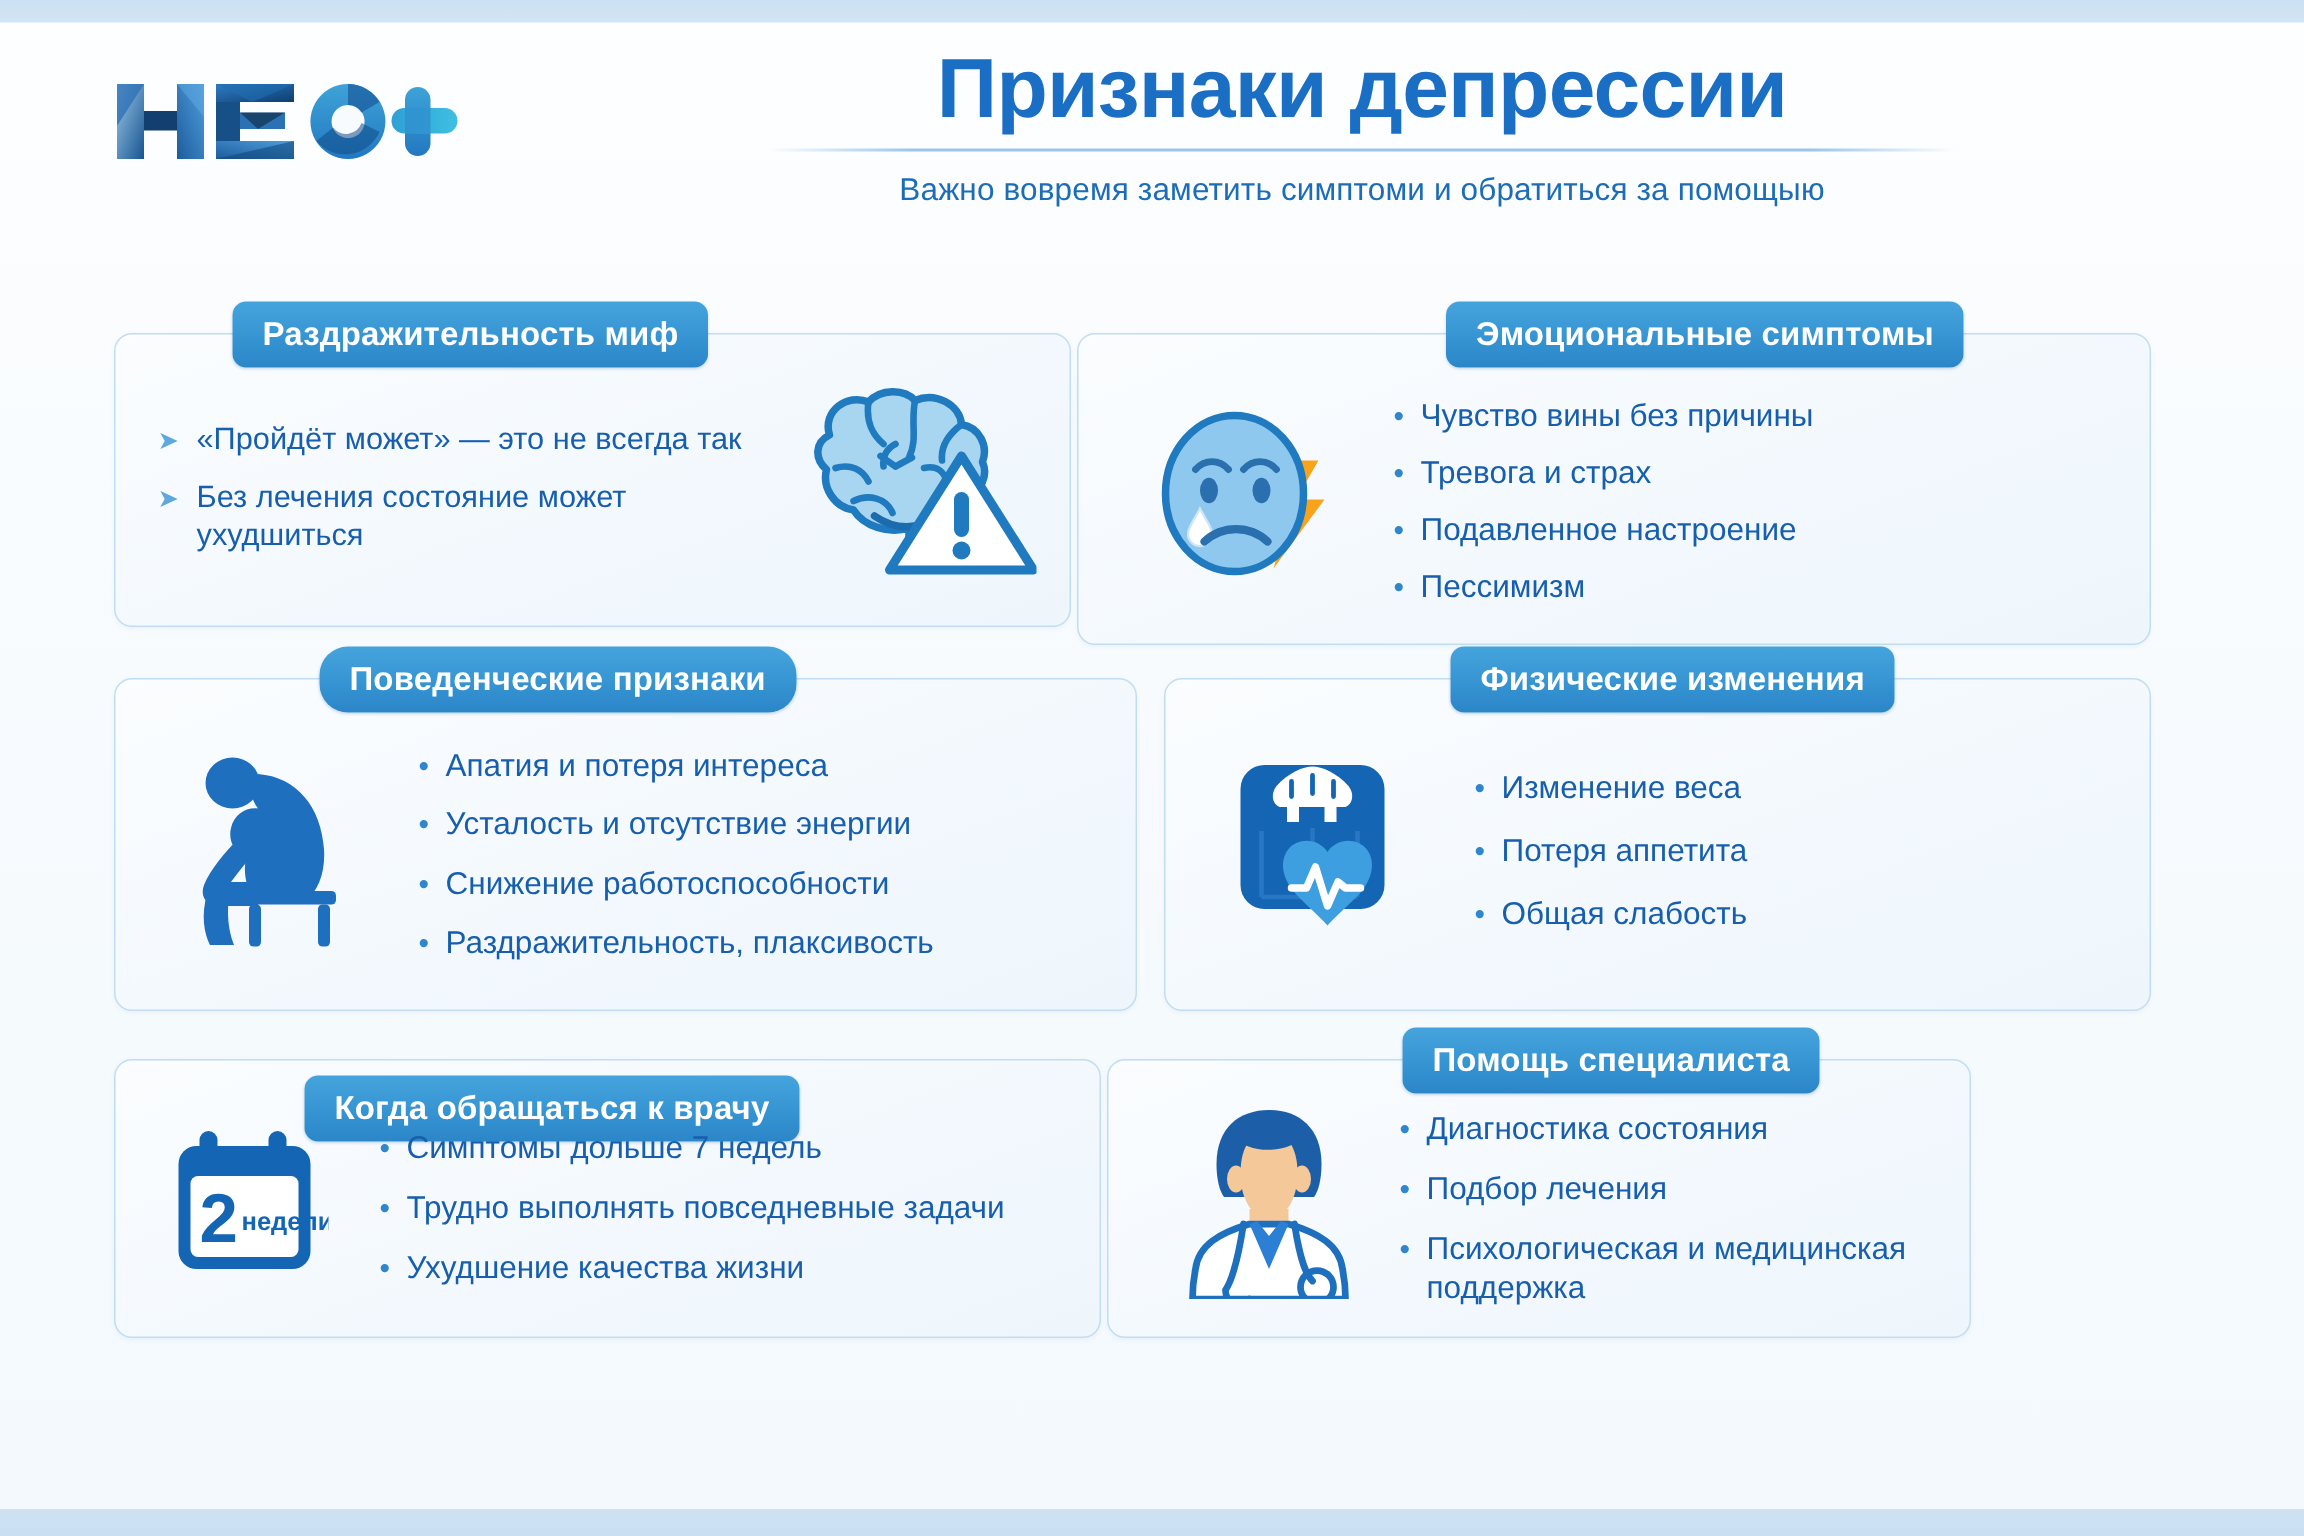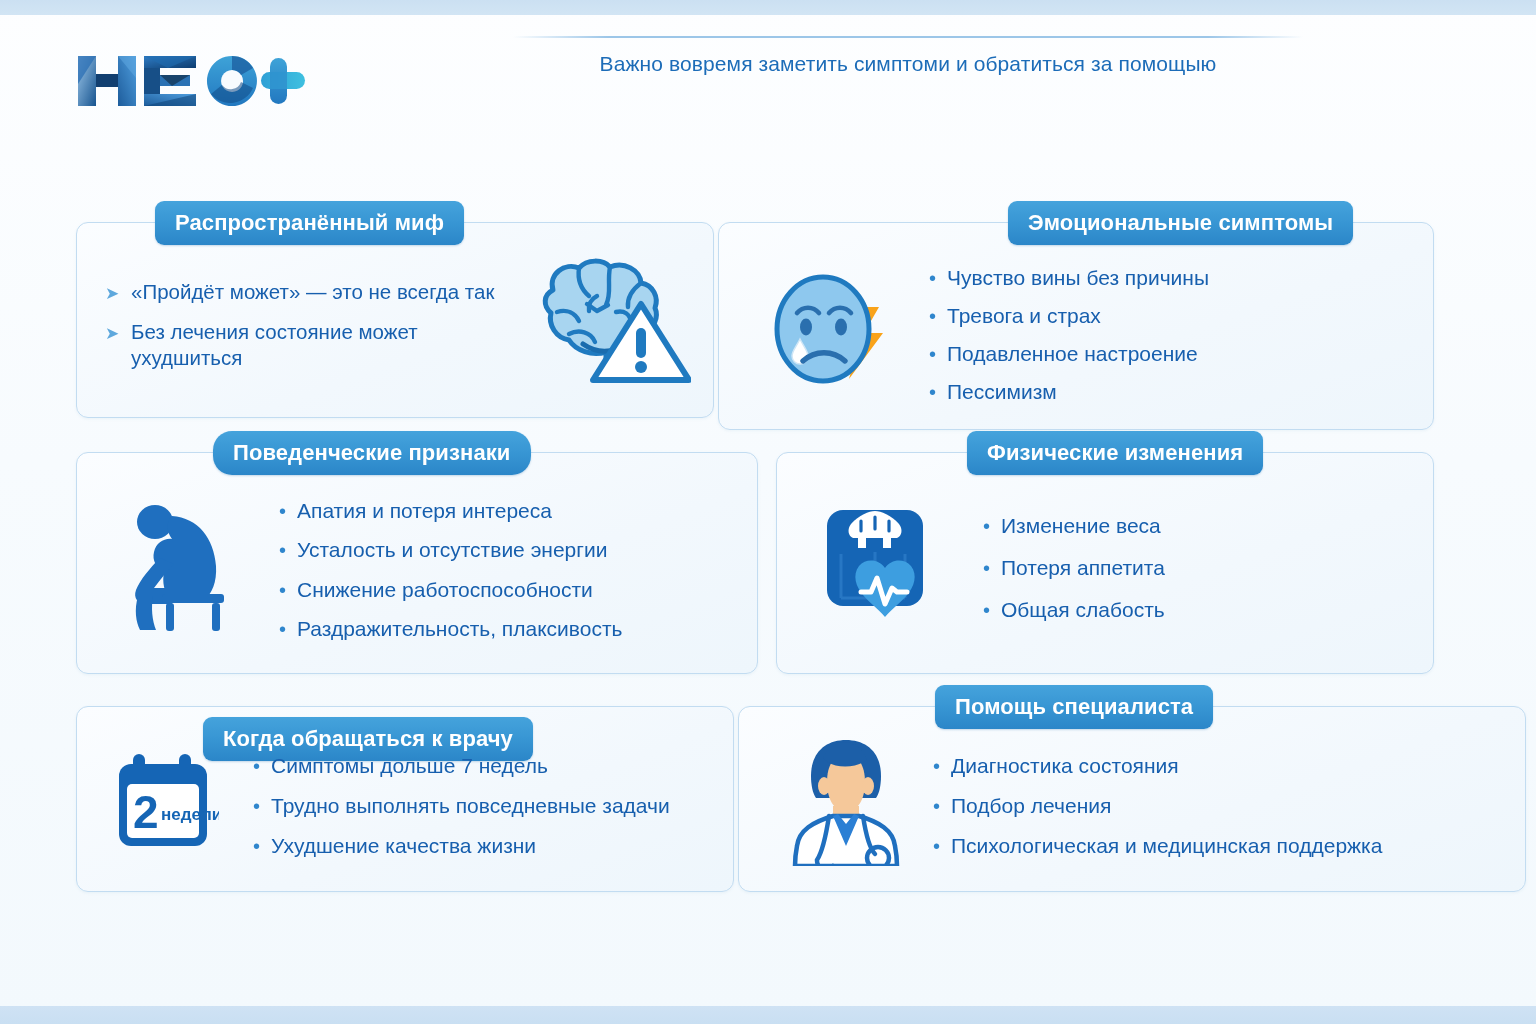--- a/index.html
+++ b/index.html
@@ -135,21 +135,21 @@
   .bullet-text { flex: 1 1 auto; }
 
   
   #card-myth       { left: 76px;  top: 222px; width: 638px;  height: 196px; }
   #card-myth .card-badge { left: 78px; }
   #card-myth .card-body  { padding: 18px 16px 14px 28px; }
   #card-myth .bullets    { padding-top: 6px; }
   #card-myth .bullet-row { margin: 13px 0; font-size: 20.5px; }
 
   #card-emotional  { left: 718px; top: 222px; width: 716px;  height: 208px; }
-  #card-emotional .card-badge { left: 245px; margin-left: 44px; }
+  #card-emotional .card-badge { left: 245px; }
   #card-emotional .card-body  { padding: 22px 18px 14px 50px; }
   #card-emotional .bullets    { padding-left: 34px; padding-top: 10px; }
   #card-emotional .bullet-row { margin: 12px 0; }
 
   #card-behavior   { left: 76px;  top: 452px; width: 682px;  height: 222px; }
   #card-behavior .card-badge { left: 136px; border-radius: 19px; }
   #card-behavior .card-body  { padding: 20px 16px 14px 48px; }
   #card-behavior .bullets    { padding-left: 36px; padding-top: 8px; }
   #card-behavior .bullet-row { margin: 13px 0; }
 
@@ -158,21 +158,21 @@
   #card-physical .card-body  { padding: 20px 16px 14px 42px; }
   #card-physical .bullets    { padding-left: 34px; padding-top: 4px; }
   #card-physical .bullet-row { margin: 16px 0; }
 
   #card-when       { left: 76px;  top: 706px; width: 658px;  height: 186px; }
   #card-when .card-badge { left: 126px; margin-top: 32px; }
   #card-when .card-body  { padding: 18px 16px 14px 30px; }
   #card-when .bullets    { padding-left: 30px; padding-top: 10px; }
   #card-when .bullet-row { margin: 14px 0; }
 
-  #card-specialist { left: 738px; top: 706px; width: 788px;  height: 186px; }
+  #card-specialist { left: 738px; top: 706px; width: 576px;  height: 186px; }
   #card-specialist .card-badge { left: 196px; }
   #card-specialist .card-body  { padding: 18px 14px 14px 42px; }
   #card-specialist .bullets    { padding-left: 22px; padding-top: 10px; }
   #card-specialist .bullet-row { margin: 14px 0; }
 
   svg { display: block; }
 </style>
 </head>
 <body>
 
@@ -227,29 +227,30 @@
         <path d="M160 12 a25 25 0 0 1 21 12 l-12 7 a11 11 0 0 0 -9 -5 z" fill="#1c5e9f" opacity="0.75"></path>
         <path d="M139 50 a25 25 0 0 0 42 -6 l-12 -6 a11 11 0 0 1 -19 3 z" fill="#114a86" opacity="0.55"></path>
 
         <rect x="198" y="14" width="17" height="46" rx="8.5" fill="url(#g4)"></rect>
         <rect x="189" y="28" width="44" height="17" rx="8.5" fill="url(#g5)"></rect>
         <rect x="198" y="28" width="17" height="17" fill="#2e8fcd" opacity="0.8"></rect>
       </svg>
     </div>
 
     <div class="title-zone">
+      <div class="main-title">Признаки депрессии</div>
       <div class="title-rule"></div>
       <div class="subtitle">Важно вовремя заметить симптоми и обратиться за помощыю</div>
     </div>
   </div>
 
   <div class="cards">
 
     <div class="card" id="card-myth">
-      <div class="card-badge">Распространённый миф</div>
+      <div class="card-badge">Раздражительность миф</div>
       <div class="card-body">
         <div class="bullets">
           <div class="bullet-row">
             <span class="bullet-arrow">➤</span>
             <span class="bullet-text">«Пройдёт может» — это не всегда так</span>
           </div>
           <div class="bullet-row">
             <span class="bullet-arrow">➤</span>
             <span class="bullet-text">Без лечения состояние может ухудшиться</span>
           </div>

